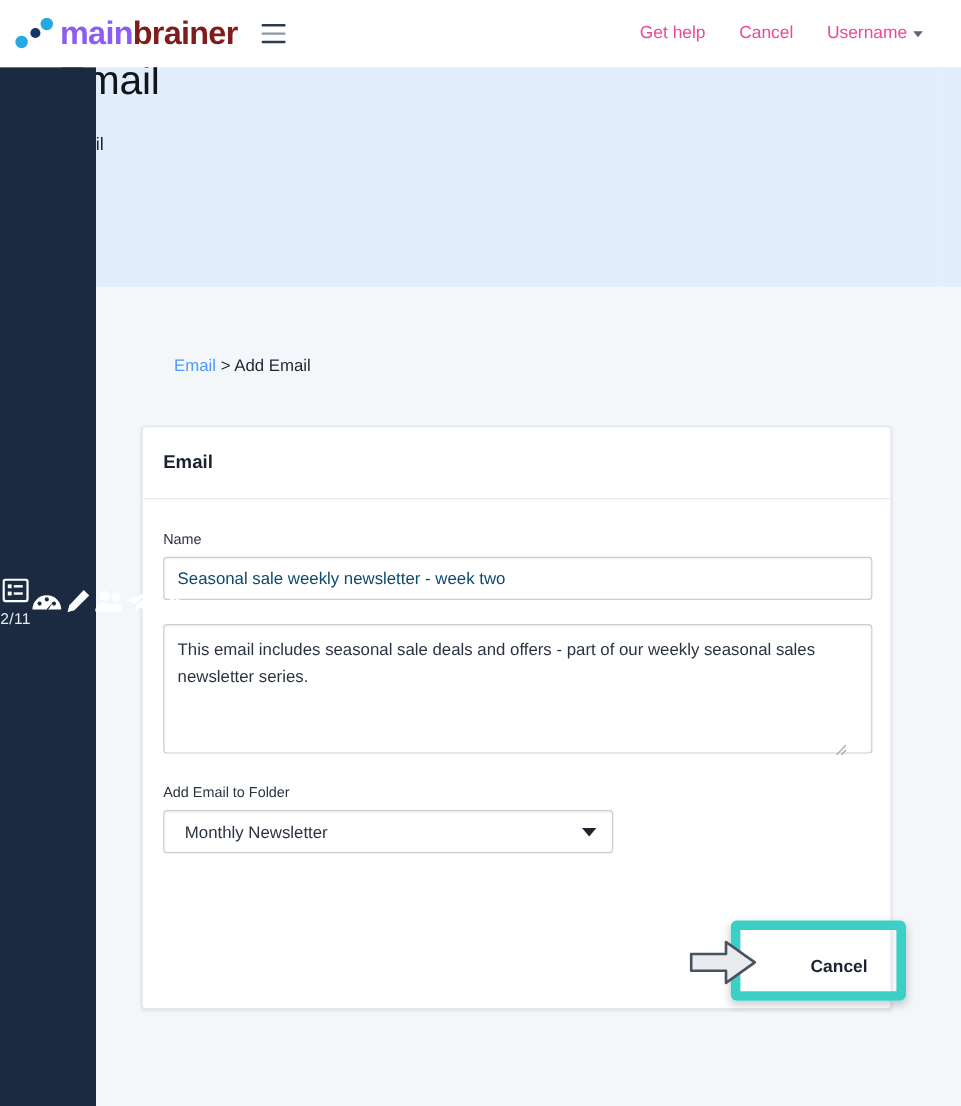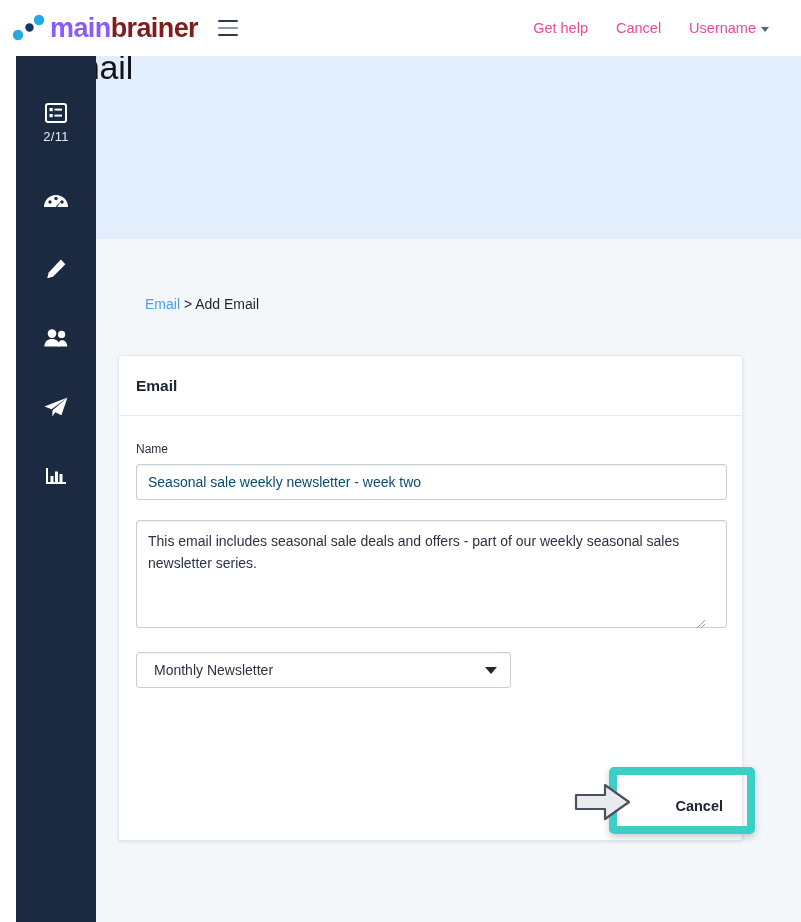--- a/index.html
+++ b/index.html
@@ -39,24 +39,24 @@
     padding: 6px 14px; cursor: pointer; white-space: nowrap;
   }
   .caret-dn {
     display: inline-block; width: 0; height: 0; margin-left: 5px;
     border-left: 4px solid transparent; border-right: 4px solid transparent;
     border-top: 5px solid #5a6475; vertical-align: middle;
   }
 
   
   .sidebar {
-    position: absolute; top: 56px; left: 16px;
+    position: absolute; top: 56px; left: 0;
     width: 80px; height: 866px;
     background: #1b2a41;
-    display: flex; flex-direction: column; align-items: center;
+    display: flex; align-items: center;
     padding-top: 44px;
     z-index: 10;
   }
   .side-item {
     width: 80px; display: flex; flex-direction: column;
     align-items: center; justify-content: center;
     cursor: pointer; color: #ffffff; margin-bottom: 20px;
   }
   .side-icon { width: 26px; height: 26px; display: flex; align-items: center; justify-content: center; }
   .side-icon svg { display: block; }
@@ -319,20 +319,21 @@
       </div>
 
       <div class="field-block" style="position:relative;">
         <textarea class="txt-area" style="">This email includes seasonal sale deals and offers - part of our weekly seasonal sales newsletter series.</textarea>
         <svg class="resize-grip" viewBox="0 0 10 10">
           <path d="M9 1 L1 9 M9 5 L5 9" stroke="#98a0ac" stroke-width="1" fill="none"></path>
         </svg>
       </div>
 
       <div class="field-block">
+        <label class="field-label">Add Email to Folder</label>
         <div class="select-wrap">
           <div class="sel-input">
             <span>Monthly Newsletter</span>
           </div>
           <div class="sel-caret"></div>
         </div>
       </div>
 
     </div>
 

